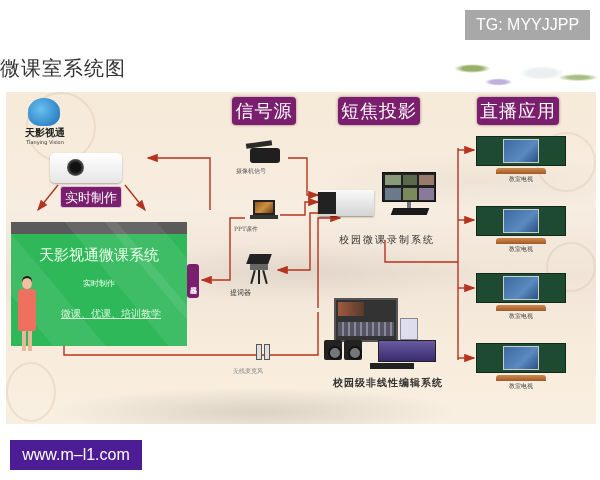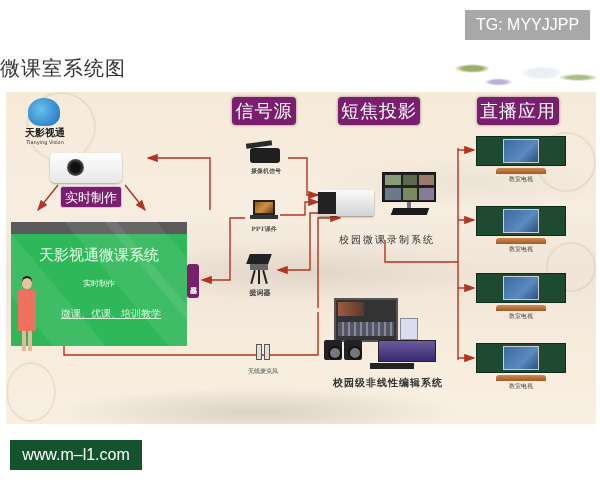--- a/index.html
+++ b/index.html
@@ -1,18 +1,18 @@
 <!DOCTYPE html>
 <html><head>
 <meta charset="utf-8">
 <style>
   * { margin:0; padding:0; box-sizing:border-box; }
   body { width:600px; height:480px; background:#ffffff; position:relative; overflow:hidden; font-family:"DejaVu Sans", sans-serif; }
   .wm-top { position:absolute; left:465px; top:10px; width:125px; height:30px; background:#a8a8a8; color:#fff; font-family:"Liberation Sans", sans-serif; font-size:16px; line-height:30px; text-align:center; }
-  .wm-bottom { position:absolute; left:10px; top:440px; width:132px; height:30px; background:#14532d; color:#fff; font-family:"Liberation Sans", sans-serif; font-size:16px; line-height:30px; text-align:center; }
+  .wm-bottom { position:absolute; left:10px; top:440px; width:132px; height:30px; background:#4c1d95; color:#fff; font-family:"Liberation Sans", sans-serif; font-size:16px; line-height:30px; text-align:center; }
   .page-title { position:absolute; left:0; width:600px; top:55px; text-align:left; font-family:"DejaVu Serif", serif; font-size:20px; color:#333; letter-spacing:1px; }
   .flower { position:absolute; left:455px; top:55px; width:145px; height:45px;
     background: radial-gradient(ellipse at 30% 60%, #b8a8d8 0 8px, transparent 14px),
                 radial-gradient(ellipse at 12% 30%, #8fa858 0 10px, transparent 18px),
                 radial-gradient(ellipse at 85% 50%, #a0b878 0 10px, transparent 20px),
                 radial-gradient(ellipse at 60% 40%, #e8eef0 0 14px, transparent 22px);
     opacity:.9; }
   .frame { position:absolute; left:6px; top:92px; width:590px; height:332px; overflow:hidden;
     background: linear-gradient(180deg, #f6ead8 0%, #f7ede0 35%, #efe4d6 55%, #f7ecdc 75%, #f9efe0 100%); }
   .frame::before { content:""; position:absolute; left:0; top:0; right:0; bottom:0;
@@ -37,21 +37,21 @@
   .screen .stripe { position:absolute; width:40px; height:240px; background:rgba(255,255,255,.08); transform:rotate(-40deg); }
   .screen .t1 { position:absolute; left:0; top:24px; width:100%; text-align:center; color:#e9ffe9; font-size:15px; }
   .screen .t2 { position:absolute; left:0; top:56px; width:100%; text-align:center; color:#e9ffe9; font-size:8px; }
   .screen .t3 { position:absolute; left:20px; top:85px; width:160px; text-align:center; color:#d7f5d7; font-size:10px;text-decoration:underline; }
   .sensor { position:absolute; left:187px; top:264px; width:12px; height:34px; background:#7a1f6d; color:#fff; font-size:7px; writing-mode:vertical-rl; text-align:center; line-height:12px; border-radius:3px; }
   .presenter { position:absolute; left:16px; top:278px; width:22px; height:70px; }
   .presenter .head { position:absolute; left:6px; top:0; width:10px; height:11px; border-radius:50%; background:#f0c0a0; box-shadow:0 -2px 0 #1a1a1a; }
   .presenter .body { position:absolute; left:2px; top:11px; width:18px; height:42px; background:#f07060; border-radius:4px 4px 2px 2px; }
   .presenter .legs { position:absolute; left:6px; top:53px; width:10px; height:20px; background:linear-gradient(90deg,#e8b89a 40%, transparent 40% 60%, #e8b89a 60%); }
 
-  .device-label { position:absolute; font-size:6px; color:#555; text-align:center; font-family:"DejaVu Serif", serif;font-weight:bold; }
+  .device-label { position:absolute; font-size:6px; color:#555; font-family:"DejaVu Serif", serif; }
   .big-label { position:absolute; font-size:10px; color:#333; text-align:center; letter-spacing:2px; font-family:"DejaVu Serif", serif; }
 
   .camera { position:absolute; left:246px; top:140px; width:40px; height:24px; }
   .camera .b { position:absolute; left:4px; top:8px; width:30px; height:15px; background:#1f1f1f; border-radius:3px; }
   .camera .m { position:absolute; left:0; top:2px; width:26px; height:5px; background:#2a2a2a; transform:rotate(-8deg); }
   .laptop { position:absolute; left:250px; top:200px; width:28px; height:22px; }
   .laptop .s { position:absolute; left:3px; top:0; width:22px; height:15px; background:linear-gradient(135deg,#8a5a20,#d09040,#6a3a10); border:2px solid #222; }
   .laptop .k { position:absolute; left:0; top:15px; width:28px; height:4px; background:#333; }
   .prompter { position:absolute; left:246px; top:254px; width:26px; height:30px; }
   .prompter .top { position:absolute; left:2px; top:0; width:22px; height:10px; background:#222; transform:skewX(-20deg); }

